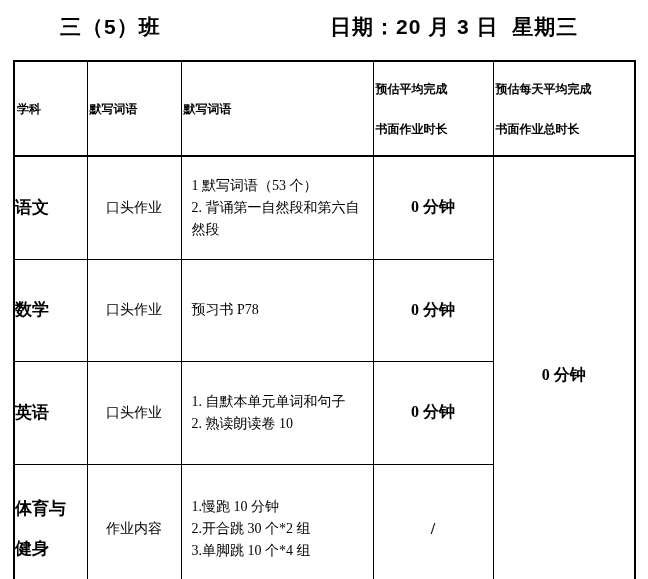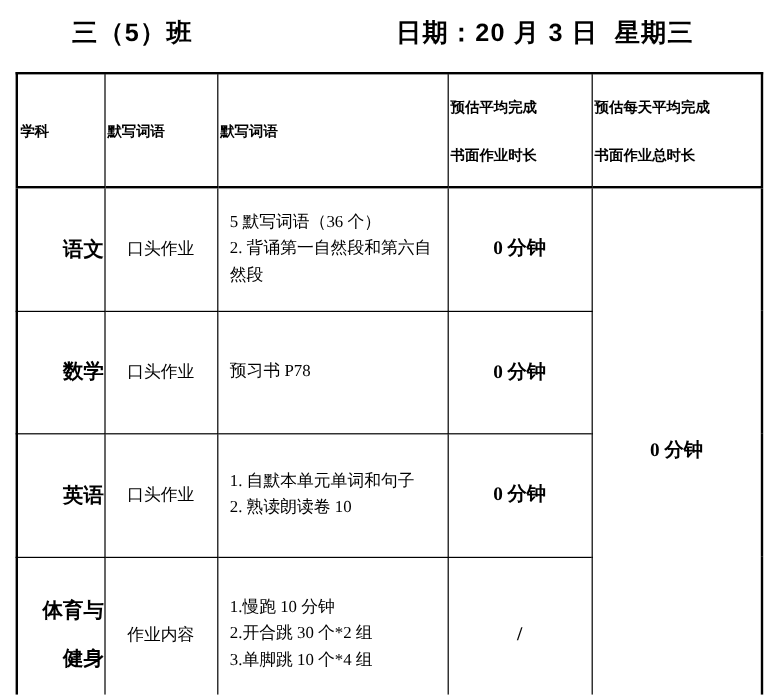--- a/index.html
+++ b/index.html
@@ -50,21 +50,21 @@
   tr.r2   { height: 102px; }
   tr.r3   { height: 103px; }
   tr.r4   { height: 130px; }
   th.head {
     font-size: 12px; font-weight: 700;
     text-align: left; line-height: 40px;
     padding: 0 2px;
   }
   td.subject {
     font-size: 17px; font-weight: 700;
-    text-align: right; line-height: 40px;
+    text-align: left; line-height: 40px;
     font-family: "Liberation Sans", "DejaVu Sans", sans-serif;
   }
   td.type {
     font-size: 14px; font-weight: 400;
     text-align: center;
     font-family: "Liberation Serif", "DejaVu Serif", serif;
   }
   td.content {
     font-size: 14px; font-weight: 400;
     text-align: left; line-height: 22px;
@@ -102,21 +102,21 @@
         <th class="head">预估平均完成
 书面作业时长</th>
         <th class="head">预估每天平均完成
 书面作业总时长</th>
       </tr>
     </thead>
     <tbody>
       <tr class="r1">
         <td class="subject">语文</td>
         <td class="type">口头作业</td>
-        <td class="content">5 默写词语（36 个）
+        <td class="content">1 默写词语（53 个）
 2. 背诵第一自然段和第六自然段</td>
         <td class="time">0 分钟</td>
         <td class="total" rowspan="4">0 分钟</td>
       </tr>
       <tr class="r2">
         <td class="subject">数学</td>
         <td class="type">口头作业</td>
         <td class="content">预习书 P78</td>
         <td class="time">0 分钟</td>
       </tr>

